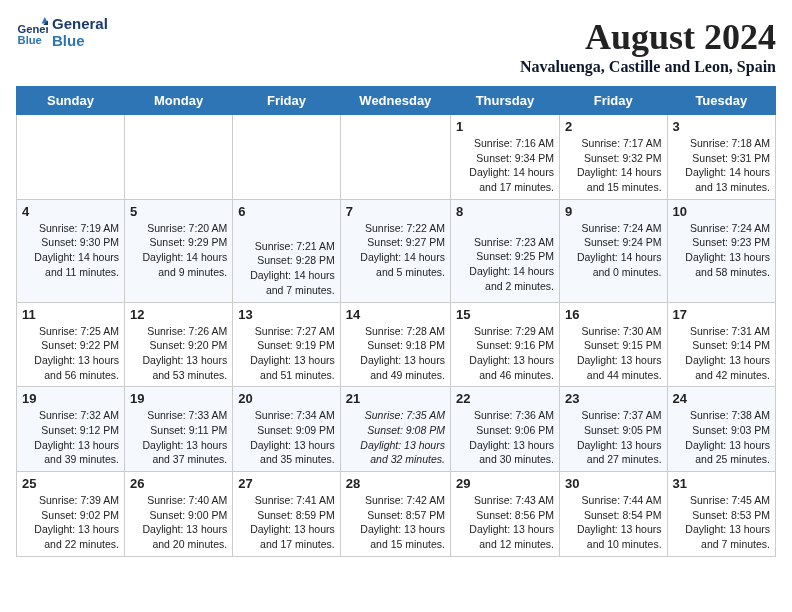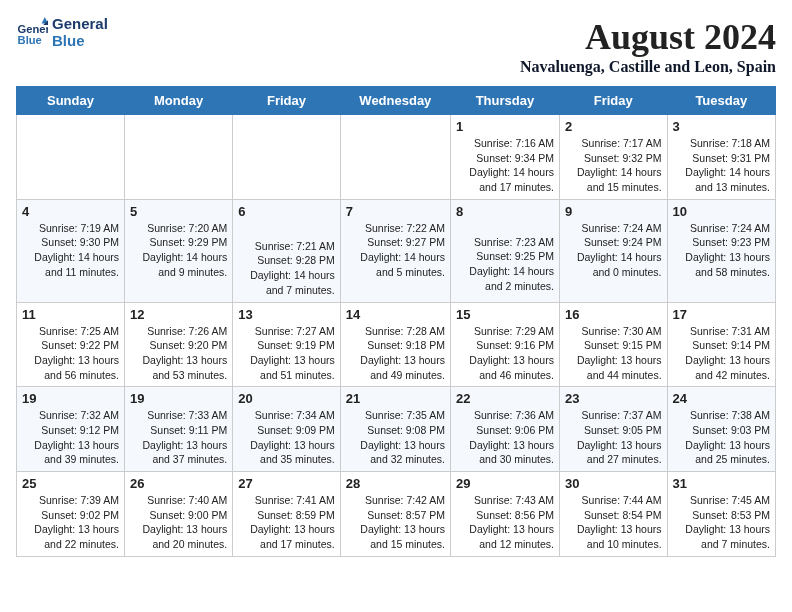--- a/index.html
+++ b/index.html
@@ -260,21 +260,21 @@
         </td>
         <td>
           <div class="day-num">20</div>
           <div class="day-info" style="white-space: pre-line;">Sunrise: 7:34 AM
 Sunset: 9:09 PM
 Daylight: 13 hours
 and 35 minutes.</div>
         </td>
         <td>
           <div class="day-num">21</div>
-          <div class="day-info" style="white-space: pre-line;">Sunrise: 7:35 AM
+          <div class="day-info" style="white-space: pre-line; font-style: italic;">Sunrise: 7:35 AM
 Sunset: 9:08 PM
 Daylight: 13 hours
 and 32 minutes.</div>
         </td>
         <td>
           <div class="day-num">22</div>
           <div class="day-info" style="white-space: pre-line;">Sunrise: 7:36 AM
 Sunset: 9:06 PM
 Daylight: 13 hours
 and 30 minutes.</div>

